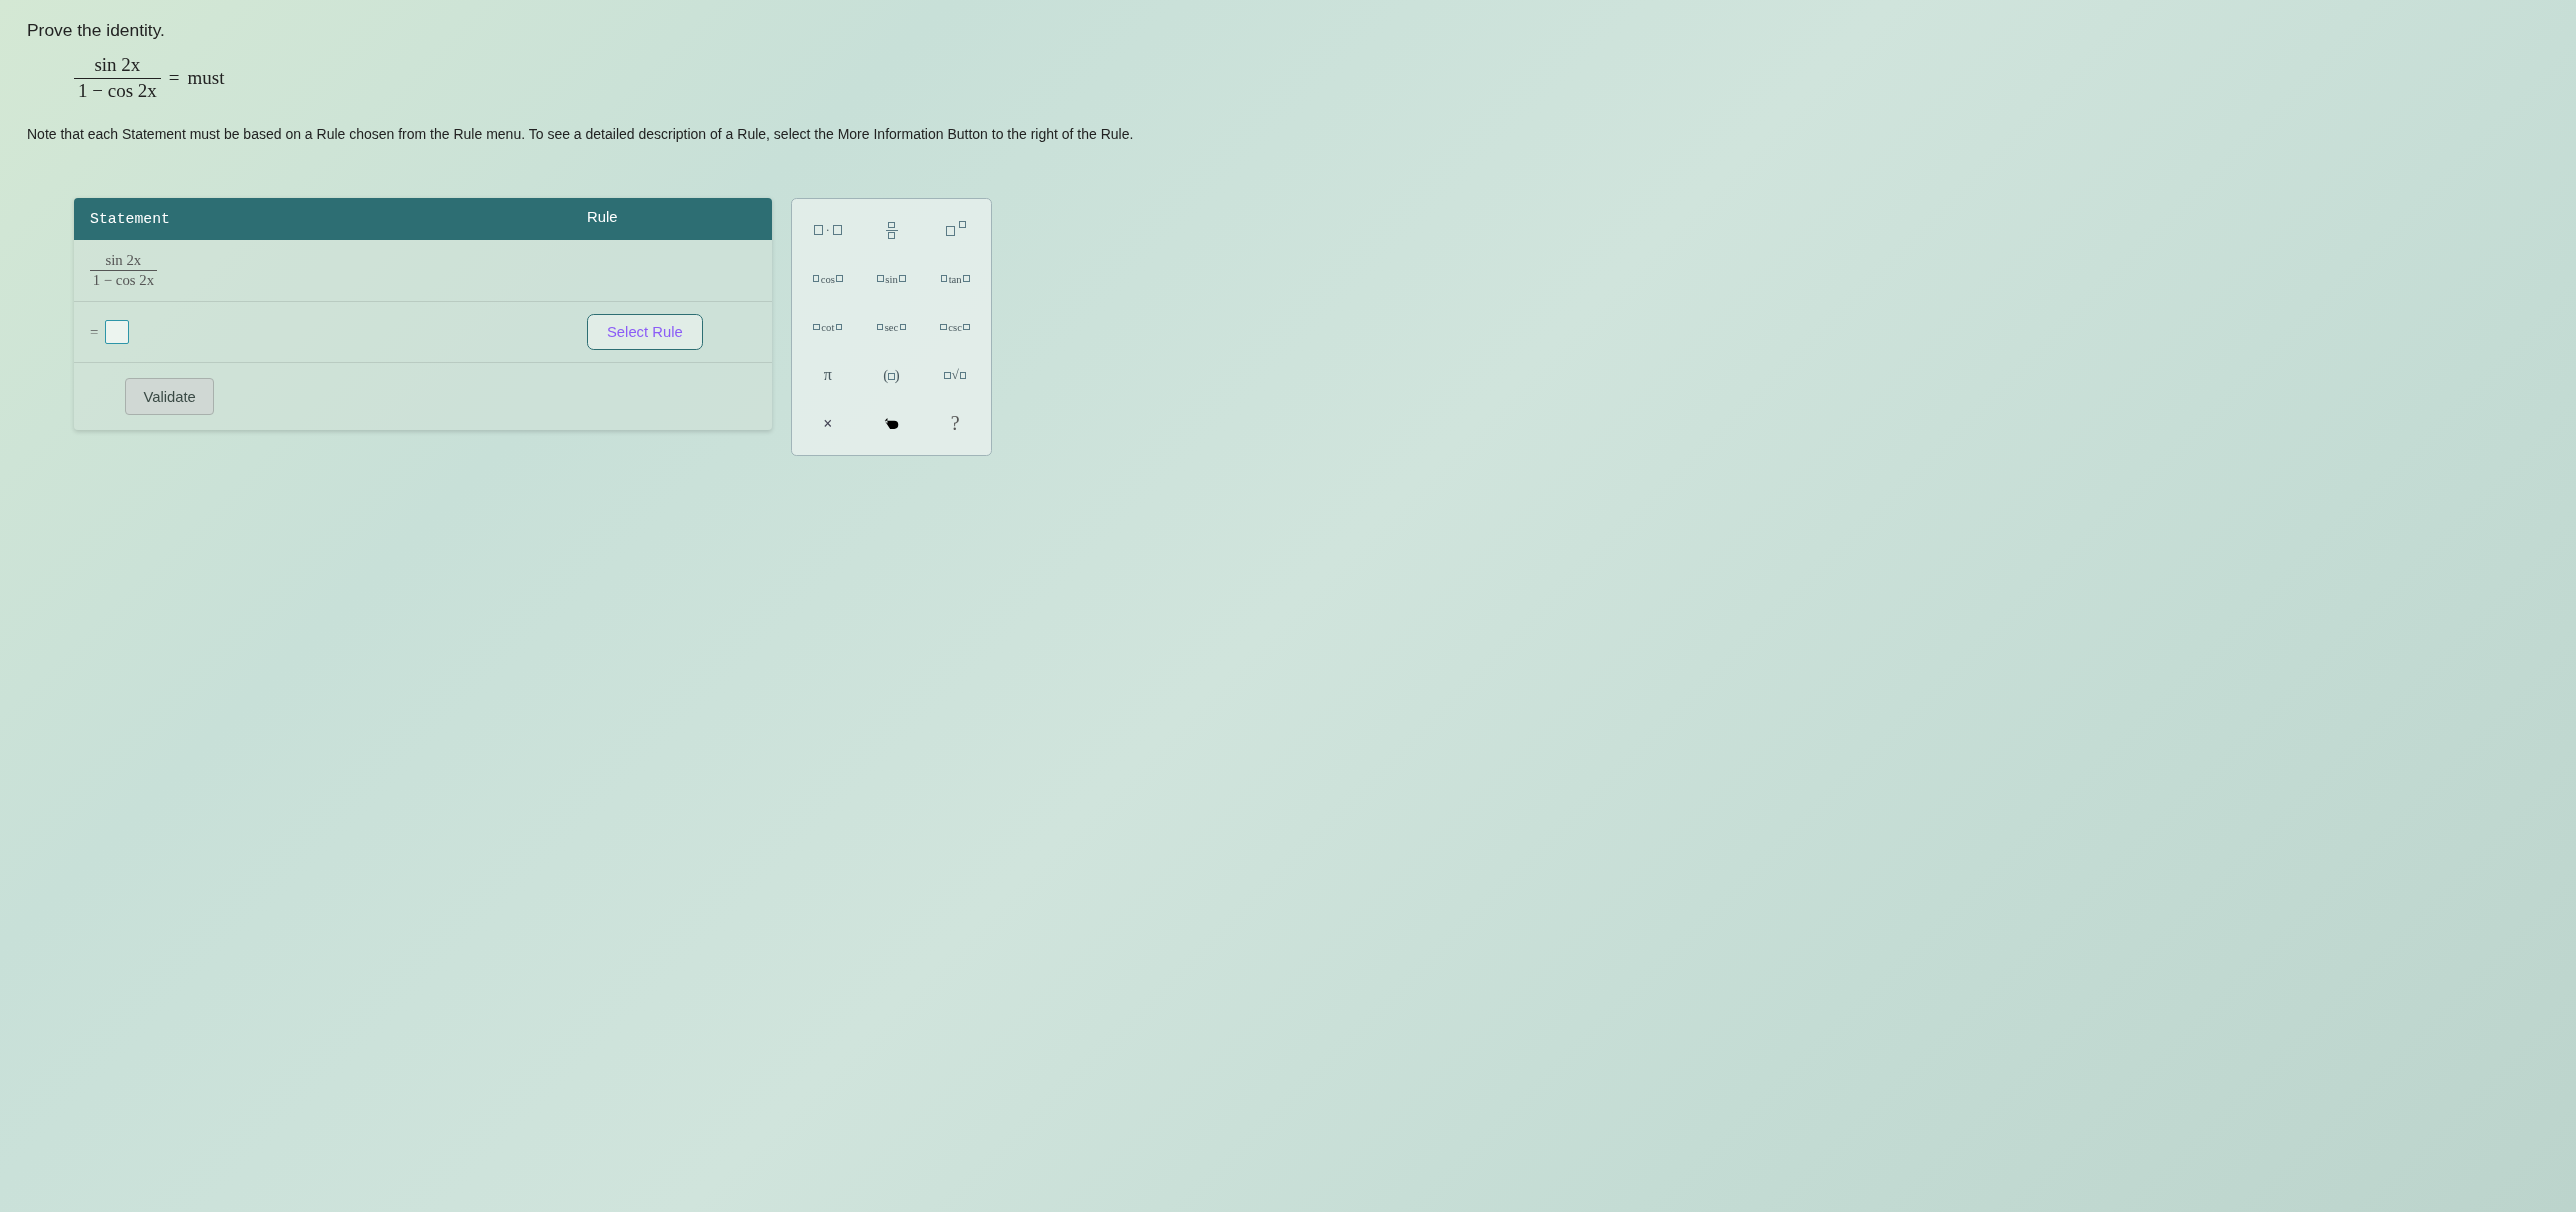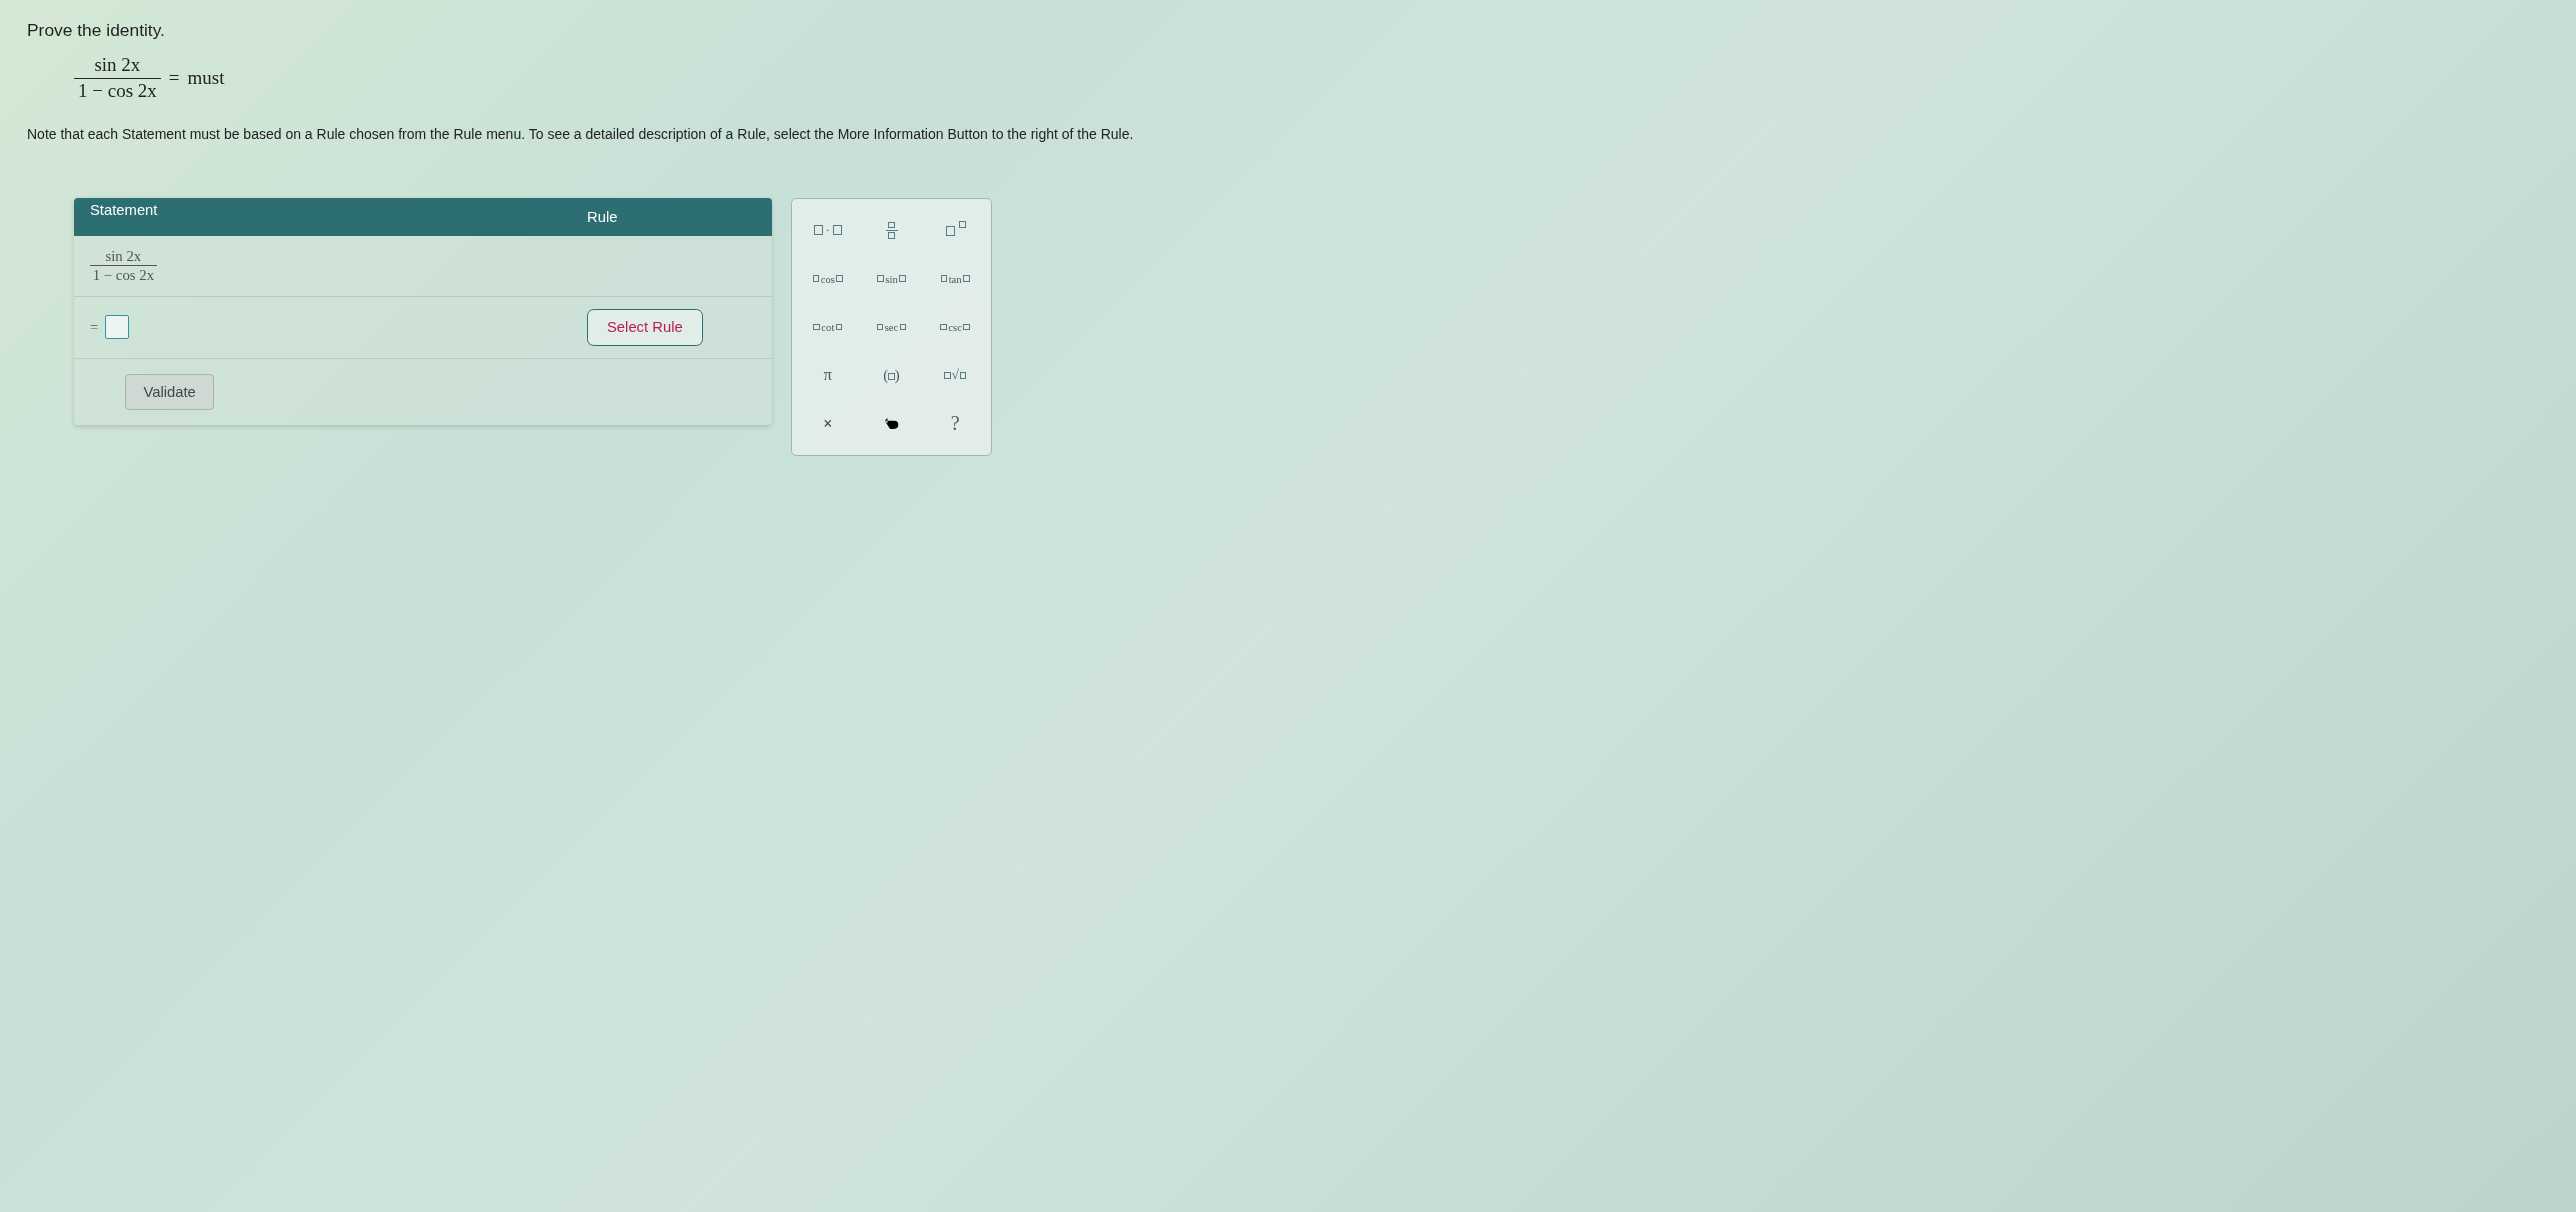--- a/index.html
+++ b/index.html
@@ -53,21 +53,21 @@
   border-radius: 4px;
   box-shadow: 0 1.3px 4px rgba(0,0,0,0.15);
   overflow: hidden;
 }
 .panel-header {
   background: #2d6e73;
   color: #fff;
   display: flex;
   font-size: 14.8px;
 }
-.panel-header .col-statement { flex: 1; padding: 4px 16px; }
+.panel-header .col-statement { flex: 1; padding: 13px 16px; font-family: Liberation Mono, monospace; }
 .panel-header .col-rule { width: 201px; padding: 10.7px 16px; }
 .panel-row {
   display: flex;
   border-bottom: 0.7px solid rgba(0,0,0,0.1);
   min-height: 60px;
   align-items: center;
 }
 .panel-row .col-statement { flex: 1; padding: 12px 16px; font-family: "Times New Roman", serif; font-size: 14.8px; color: #555; }
 .panel-row .col-rule { width: 201px; padding: 12px 16px; }
 .small-fraction {
@@ -81,21 +81,21 @@
 .input-box {
   width: 24px;
   height: 24px;
   border: 1.3px solid #2d95a8;
   background: rgba(255,255,255,0.6);
   border-radius: 2px;
 }
 .select-rule-btn {
   border: 1.3px solid #2d6e73;
   background: rgba(255,255,255,0.4);
-  color: #be185d;
+  color: #8b5cf6;
   font-size: 14.8px;
   padding: 9.4px 19px;
   border-radius: 6.7px;
   cursor: pointer;
 }
 .validate-row { padding: 14.8px 16px; }
 .validate-btn {
   background: #d0d8d4;
   border: 0.7px solid #a8b0ac;
   color: #3a4a45;

